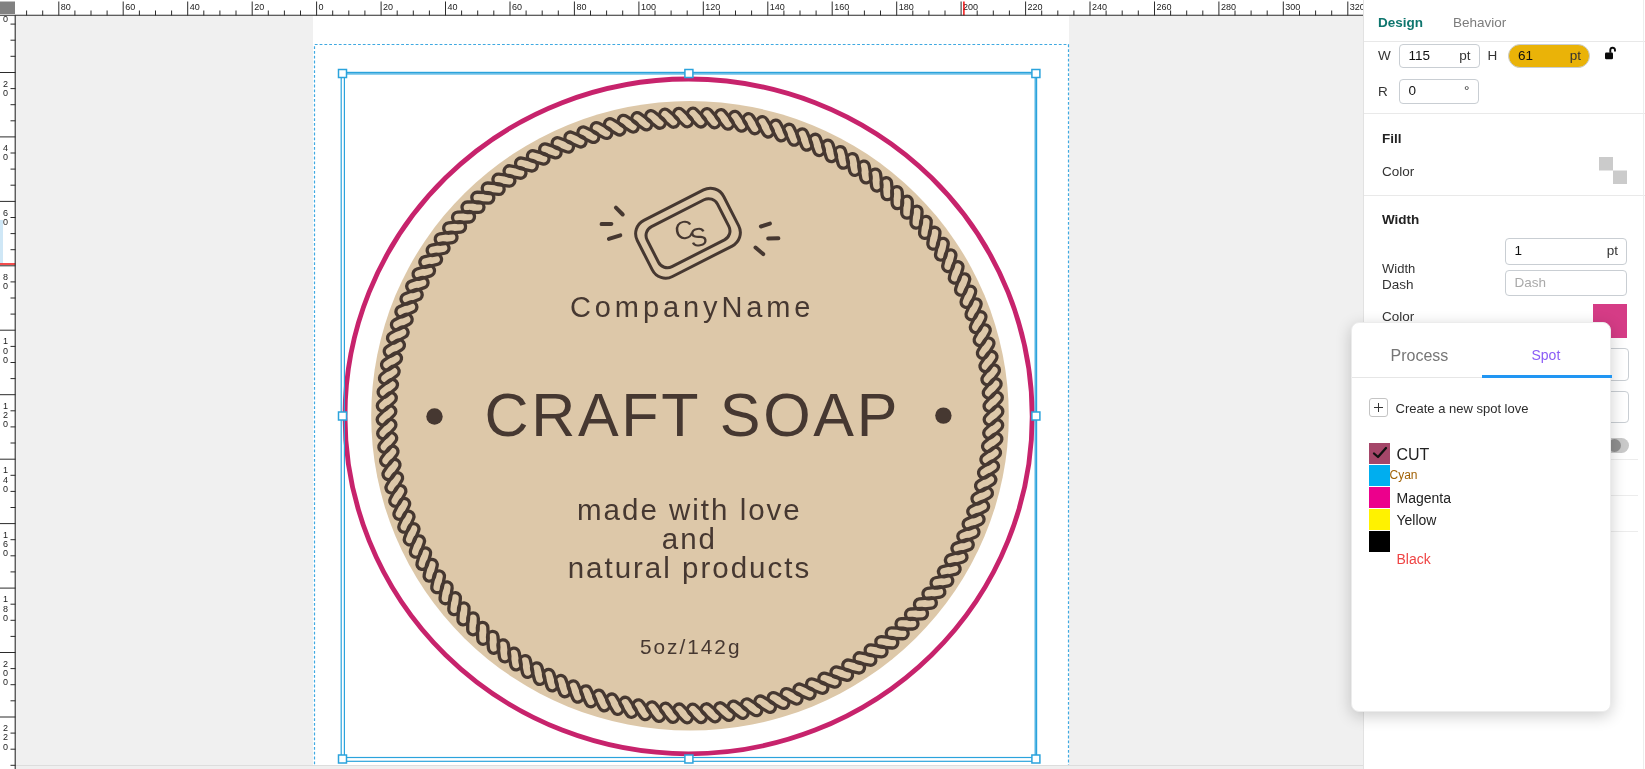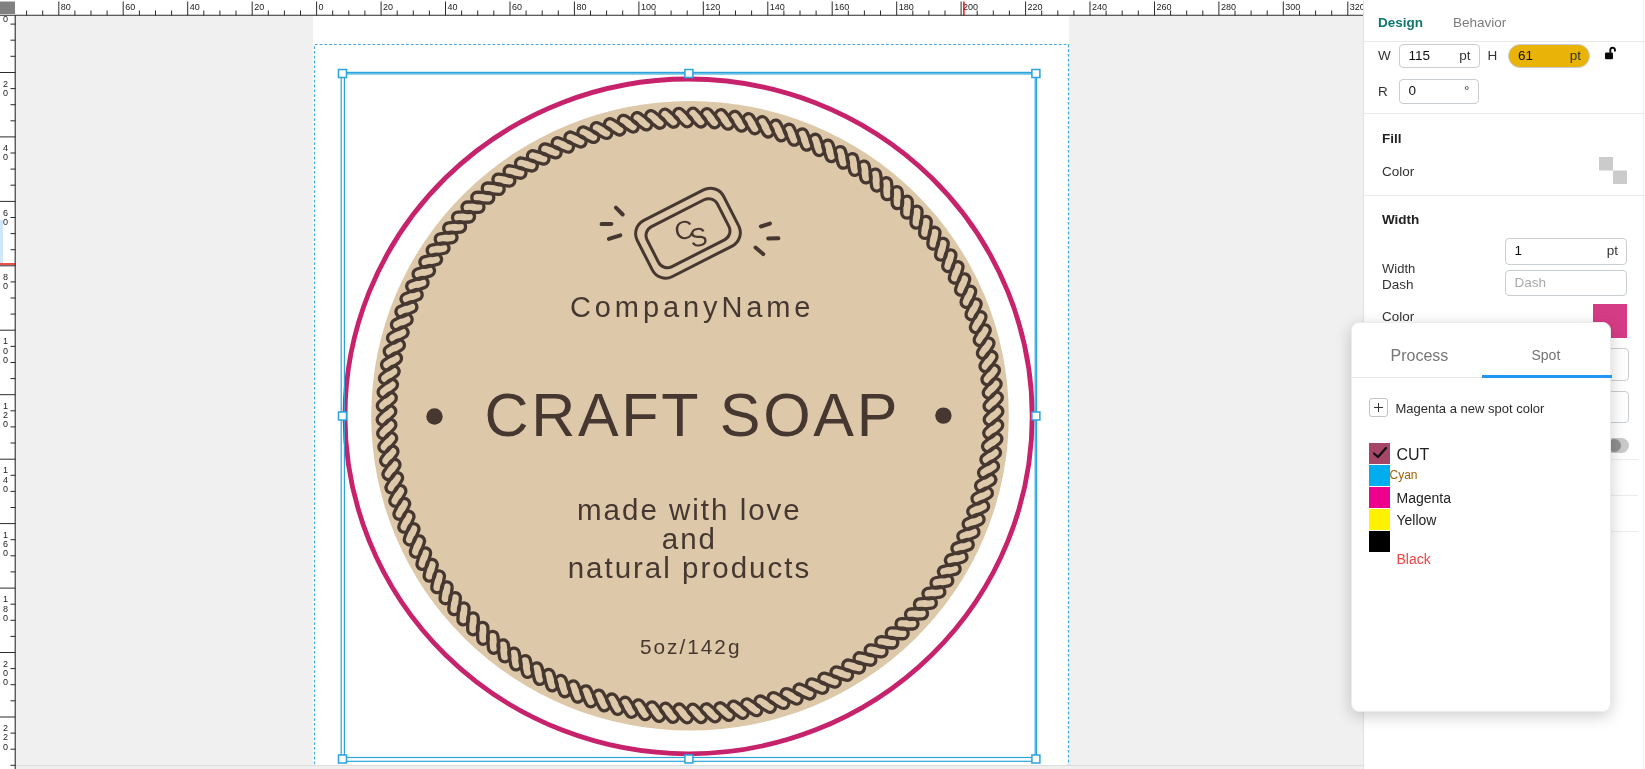--- a/index.html
+++ b/index.html
@@ -312,28 +312,28 @@
       <div style="position:absolute;left:140.5px;top:391px;width:124px;height:32px;border:1px solid #c9ced3;border-radius:4px;background:#fff;box-sizing:border-box;"></div>
       <div style="position:absolute;left:234px;top:438px;width:31px;height:15px;border-radius:8px;background:#c9c9c9;"></div>
       <div style="position:absolute;left:243.5px;top:439px;width:13px;height:13px;border-radius:50%;background:#8f8f8f;"></div>
       <div style="position:absolute;left:0;top:459.3px;width:274px;height:1px;background:#ececec;"></div>
       <div style="position:absolute;left:0;top:494.6px;width:274px;height:1px;background:#ececec;"></div>
       <div style="position:absolute;left:0;top:530.6px;width:274px;height:1px;background:#ececec;"></div>
       <div style="position:absolute;left:278.5px;top:0;width:1px;height:769px;background:#ededed;"></div>
     </div>
 <div style="position:absolute;left:1350.5px;top:321.5px;width:260px;height:390.5px;background:#fff;border:1px solid #ececec;box-sizing:border-box;border-radius:8px;box-shadow:0 4px 16px rgba(0,0,0,0.20);">
       <div style="position:absolute;left:39px;top:24px;font-size:16px;color:#767676;">Process</div>
-      <div style="position:absolute;left:180px;top:24px;font-size:14px;color:#737373;">Spot</div>
+      <div style="position:absolute;left:180px;top:24px;font-size:14px;color:#8b5cf6;">Spot</div>
       <div style="position:absolute;left:0;top:54px;width:130px;height:1px;background:#e6e6e6;"></div>
       <div style="position:absolute;left:130px;top:52.3px;width:130px;height:2.8px;background:#2196f3;"></div>
       <div style="position:absolute;left:17px;top:75px;width:19px;height:19px;border:1px solid #c4c4c4;border-radius:3px;box-sizing:border-box;">
         <div style="position:absolute;left:4px;top:8.2px;width:9px;height:1.6px;background:#333;"></div>
         <div style="position:absolute;left:8.2px;top:4px;width:1.6px;height:9px;background:#333;"></div>
       </div>
-      <div style="position:absolute;left:44px;top:78.5px;font-size:13px;color:#2c2c2c;">Magenta a new spot color</div>
+      <div style="position:absolute;left:44px;top:78.5px;font-size:13px;color:#2c2c2c;">Create a new spot love</div>
       <div style="position:absolute;left:17px;top:120.2px;width:21.5px;height:21.3px;background:#a54669;"></div>
       <div style="position:absolute;left:45px;top:123.2px;font-size:16px;color:#222;">CUT</div>
       <div style="position:absolute;left:17px;top:142.3px;width:21.5px;height:21.3px;background:#00aeef;"></div>
       <div style="position:absolute;left:38px;top:145.3px;font-size:12px;color:#a16207;">Cyan</div>
       <div style="position:absolute;left:17px;top:164.4px;width:21.5px;height:21.3px;background:#ec008c;"></div>
       <div style="position:absolute;left:45px;top:167.4px;font-size:14px;color:#222;text-align:right;">Magenta</div>
       <div style="position:absolute;left:17px;top:186.5px;width:21.5px;height:21.3px;background:#fff200;"></div>
       <div style="position:absolute;left:45px;top:189.5px;font-size:14px;color:#222;text-align:right;">Yellow</div>
       <div style="position:absolute;left:17px;top:208.6px;width:21.5px;height:21.3px;background:#000000;"></div>
       <div style="position:absolute;left:45px;top:228px;font-size:14px;color:#ef4444;">Black</div>

